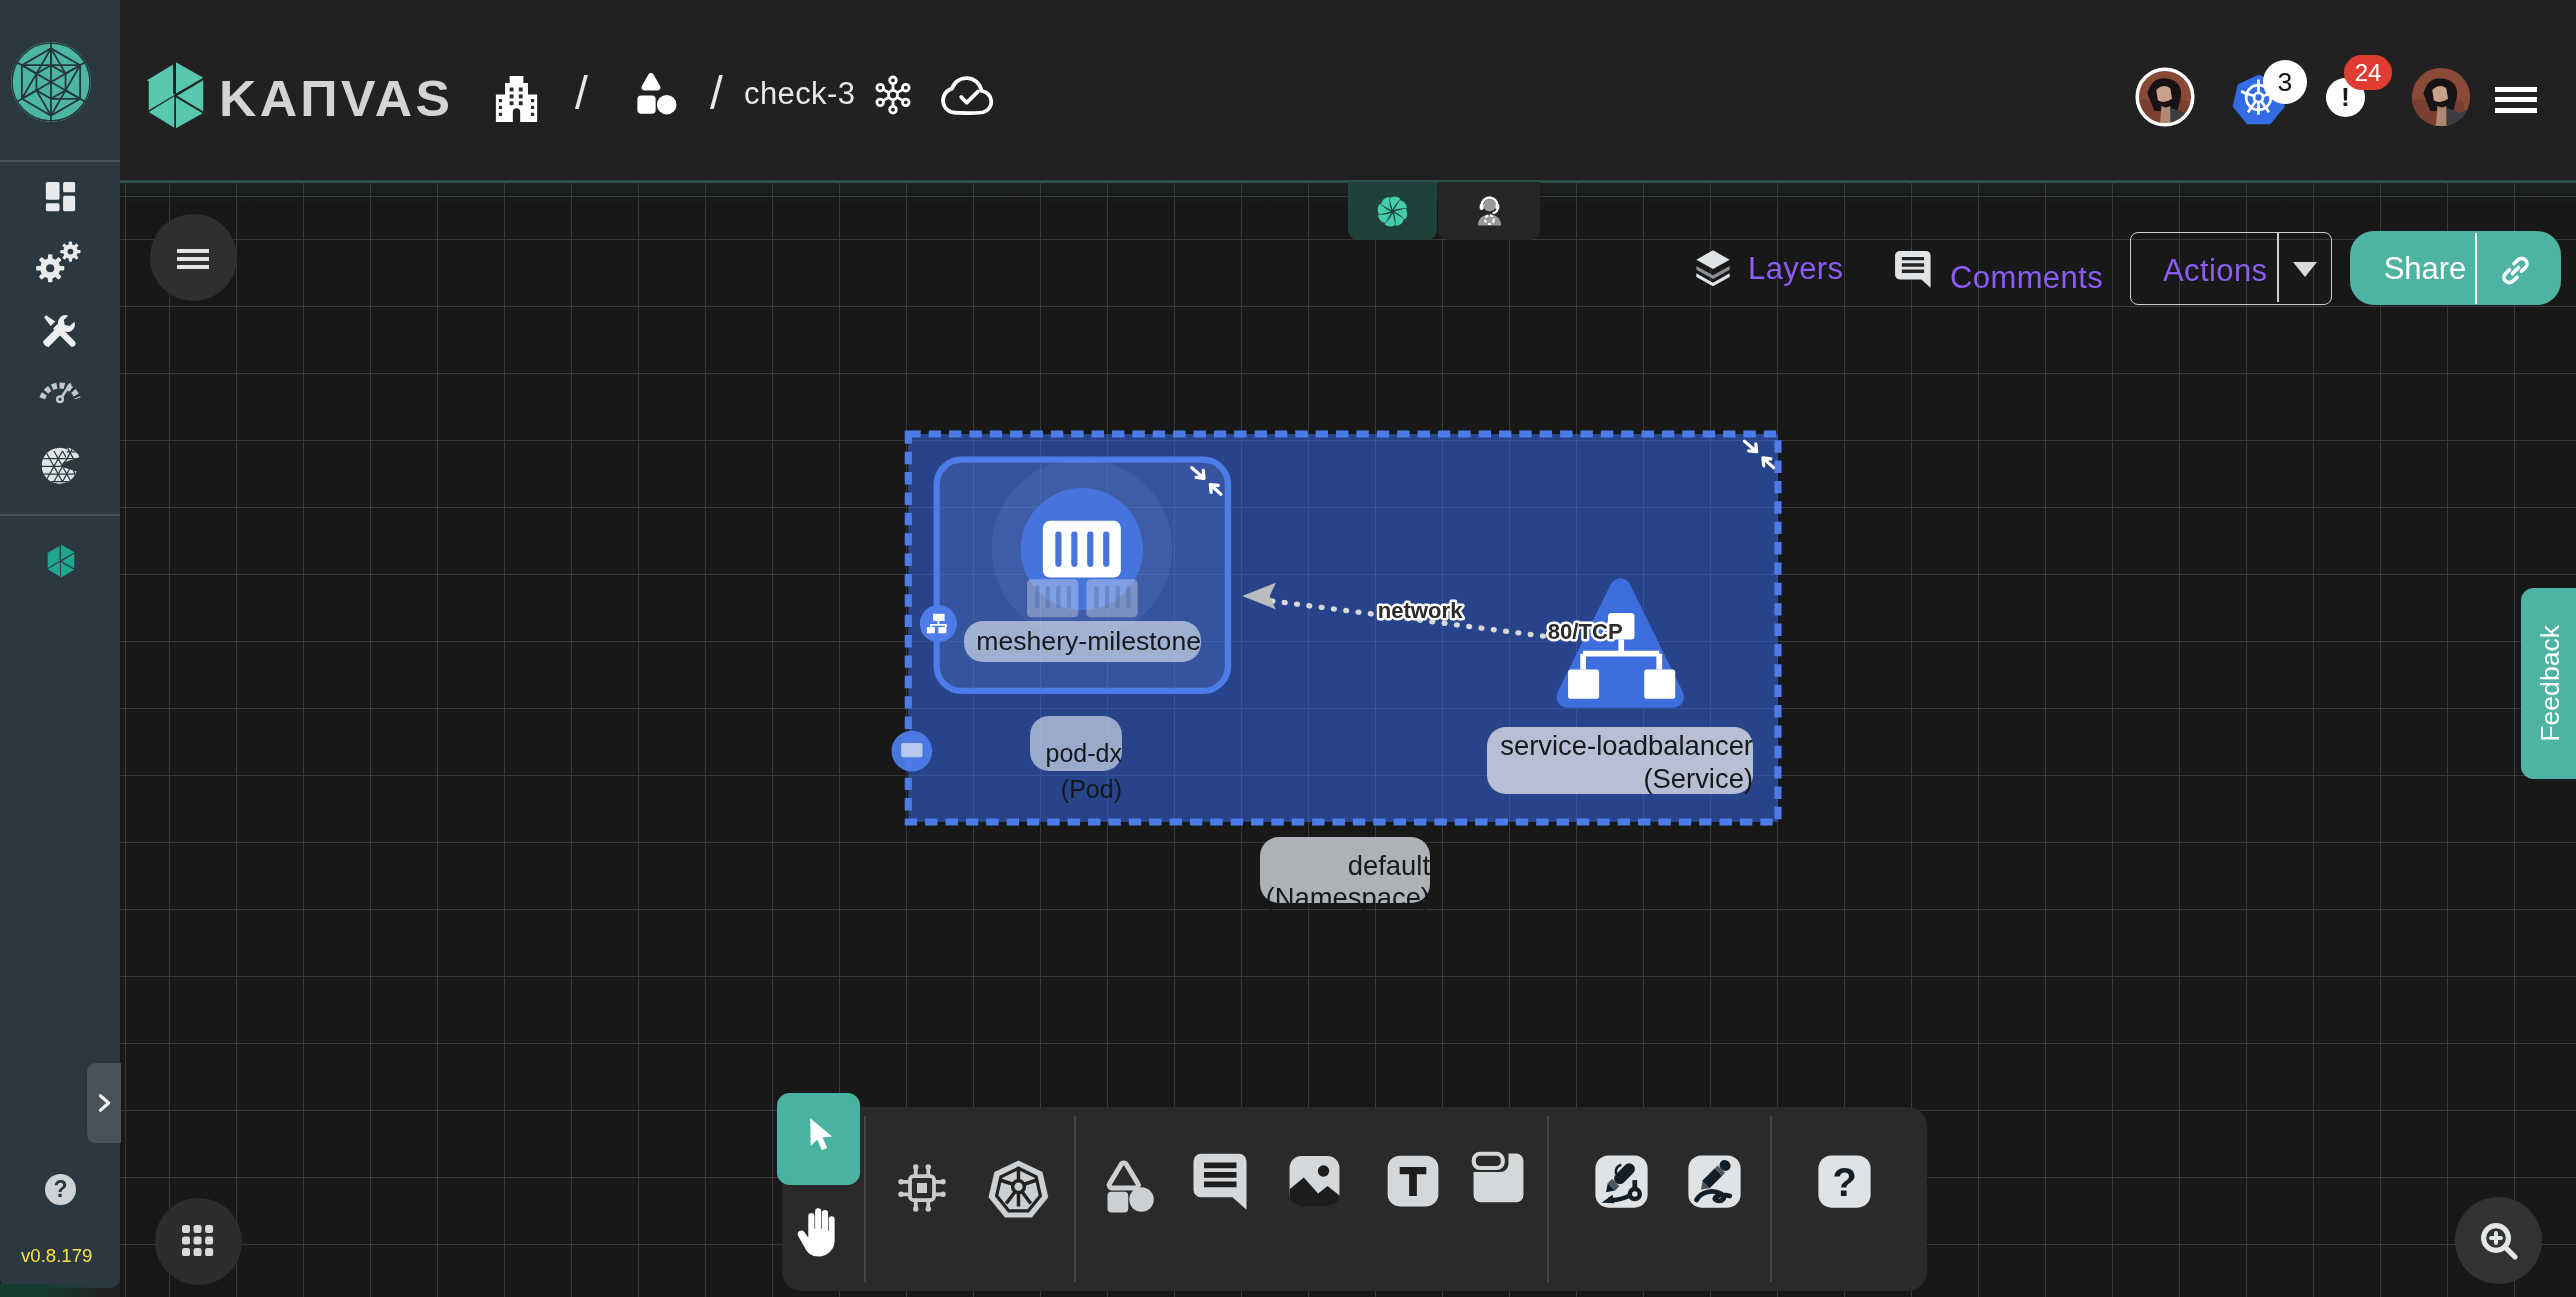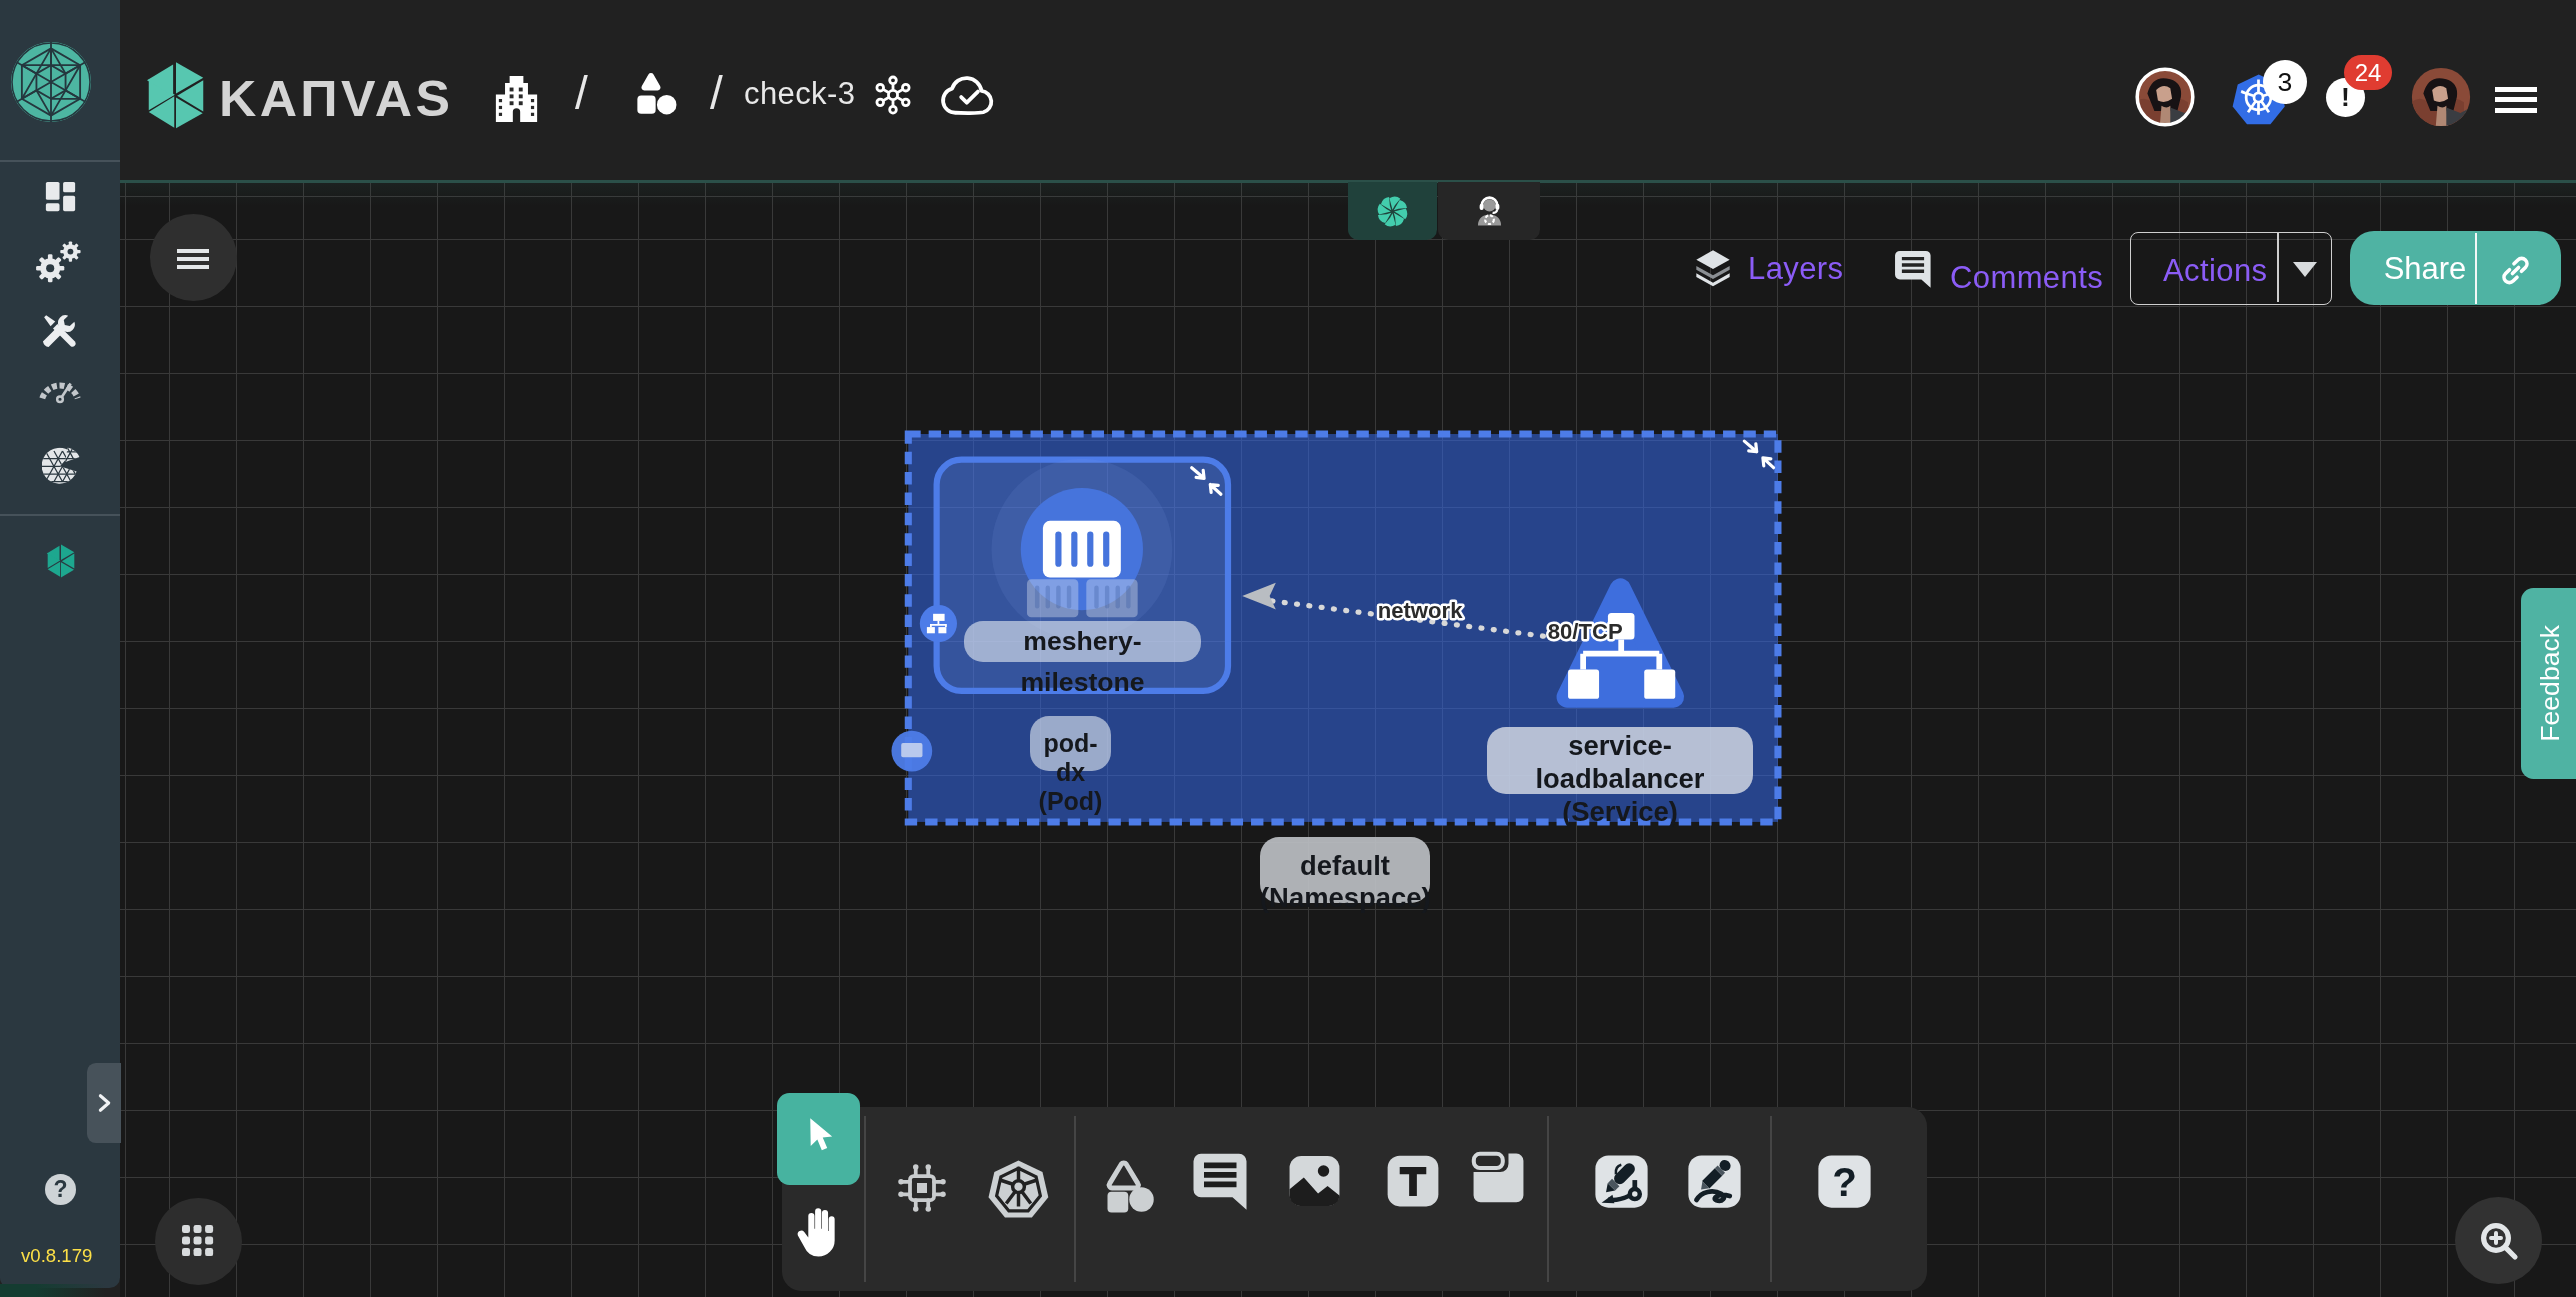--- a/index.html
+++ b/index.html
@@ -11,21 +11,21 @@
  repeating-linear-gradient(to bottom,#393939 0 1.4px,transparent 1.4px 67px);
  background-position:49px 57px;}
 #topline{position:absolute;left:120px;top:180px;width:2456px;height:2.7px;background:#2b5049}
 #topglow{position:absolute;left:120px;top:183px;width:2456px;height:23px;background:linear-gradient(to bottom,rgba(52,94,84,0.13),rgba(52,94,84,0))}
 #sidebar{position:absolute;left:0;top:0;width:120px;height:1288px;background:#2b3840;border-radius:0 0 10.6px 10.6px}
 #sidebotstrip{position:absolute;left:0;top:1284px;width:120px;height:14px;background:linear-gradient(to right,#143c31 0,#143c31 35px,rgba(20,60,49,0) 106px)}
 .sdiv{position:absolute;left:0;width:120px;height:1.8px;background:#46525a}
 #header{position:absolute;left:120px;top:0;width:2456px;height:180px;background:#212121}
 .crumbtxt{color:#e8e8e8;font-weight:400}
 .toollabel{color:#8b5cf6;font-size:31px;font-weight:300;letter-spacing:0.4px}
-.glabel{background:rgba(226,232,240,0.62);color:#15181d;border-radius:19px;text-align:center;position:absolute;font-weight:700}
+.glabel{background:rgba(226,232,240,0.62);color:#15181d;border-radius:19px;text-align:right;position:absolute;font-weight:400}
 </style>
 </head>
 <body>
 
 <div id="canvas"></div>
 <div id="topline"></div>
 <div id="topglow"></div>
 
 <svg class="abs" style="left:779px;top:372px" width="1107" height="620" viewBox="0 0 1250 700" fill="none">
 
@@ -87,21 +87,21 @@
     <rect x="977" y="336" width="35" height="33" rx="3"></rect>
   </g>
 
   <g font-family="Liberation Sans, sans-serif" font-size="25" font-weight="700" fill="#2b2b2b" stroke="#ffffff" stroke-width="5.5" paint-order="stroke" stroke-linejoin="round">
     <text x="676" y="278">network</text>
     <text x="868" y="301">80/TCP</text>
   </g>
 </svg>
 
 <div class="glabel" style="left:964px;top:621px;width:237px;height:41px;font-size:26.6px;line-height:41px">meshery-milestone</div>
-<div class="glabel" style="left:1030px;top:716px;width:81px;height:55px;font-size:25px;line-height:29px;padding-top:13px">pod-dx<br>(Pod)</div>
+<div class="glabel" style="left:1030px;top:716px;width:92px;height:55px;font-size:25px;line-height:36px;padding-top:19px">pod-dx<br>(Pod)</div>
 <div class="glabel" style="left:1487px;top:727px;width:266px;height:67px;font-size:27.4px;line-height:33px;padding-top:1.8px;background:rgba(213,219,228,0.82)">service-loadbalancer<br>(Service)</div>
 <div class="glabel" style="left:1260px;top:837px;width:170px;height:66px;font-size:27.4px;line-height:32px;padding-top:13px;background:rgba(188,191,195,0.92)">default<br>(Namespace)</div>
 
 <div class="abs" style="left:150px;top:214px;width:87px;height:87px;border-radius:50%;background:#2f2f2f">
   <div class="abs" style="left:27.4px;top:35px;width:32px;height:4px;background:#e4e7e9"></div>
   <div class="abs" style="left:27.4px;top:43px;width:32px;height:4px;background:#e4e7e9"></div>
   <div class="abs" style="left:27.4px;top:51px;width:32px;height:4px;background:#e4e7e9"></div>
 </div>
 
 <div class="abs" style="left:1348px;top:182px;width:89px;height:58px;background:#20413b;border-radius:0 0 10.6px 10.6px;display:flex;align-items:center;justify-content:center">

